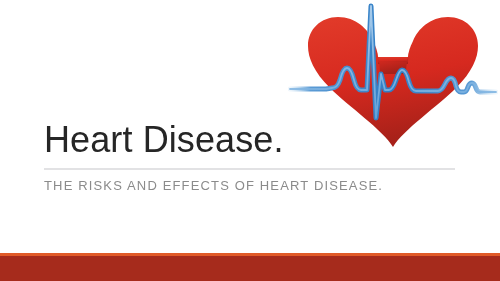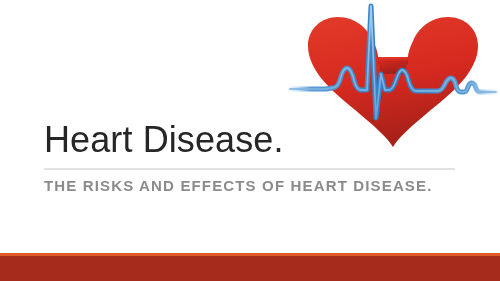--- a/index.html
+++ b/index.html
@@ -54,22 +54,22 @@
   }
   .title-rule {
     margin-top: 6px;
     width: 411px;
     height: 2px;
     background: #e2e2e4;
   }
   .slide-subtitle {
     margin-top: 9px;
     font-family: "Liberation Sans", sans-serif;
-    font-weight: 700;
-    font-size: 15px;
+    font-weight: 400;
+    font-size: 13px;
     line-height: 13px;
     color: #8b8b8b;
     letter-spacing: 1.15px;
     text-transform: uppercase;
     white-space: nowrap;
   }
 
   
   .bottom-accent {
     position: absolute;

